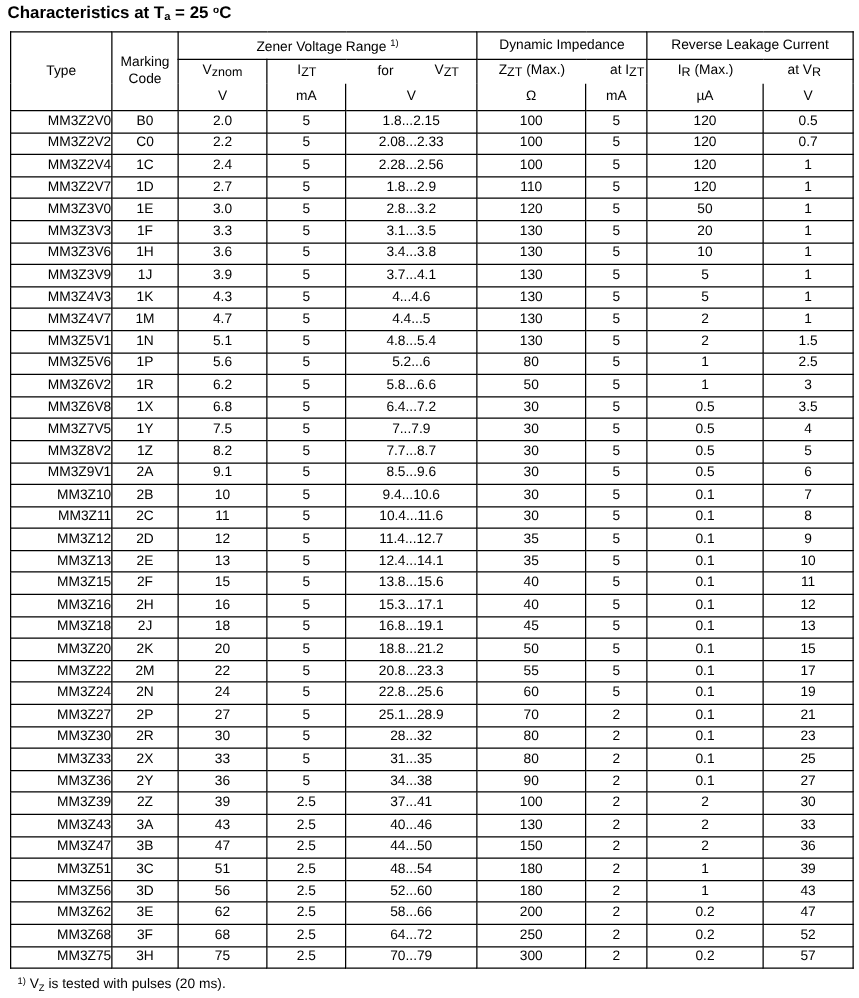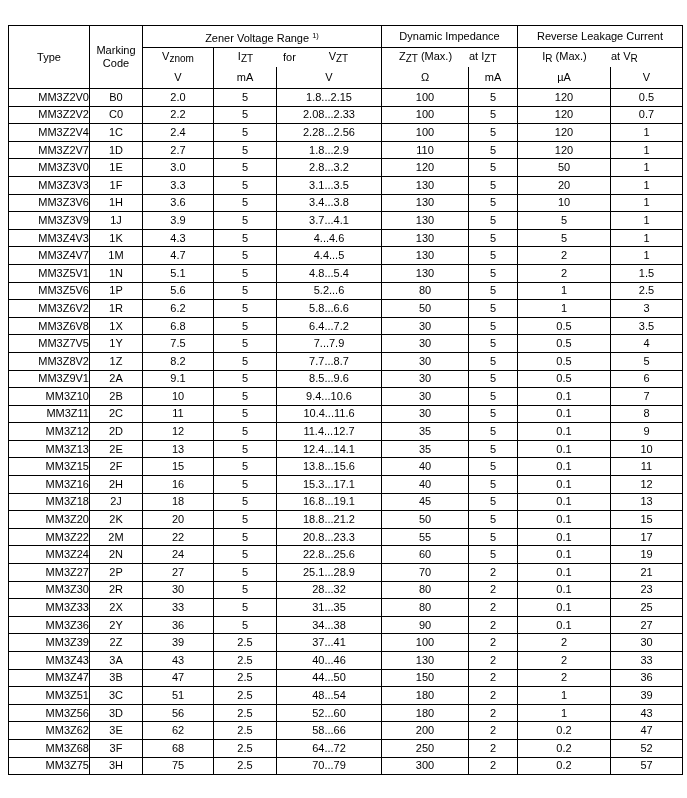--- a/index.html
+++ b/index.html
@@ -51,21 +51,21 @@
 
   tr.hrow1 th { height: 21px; }
   tr.hrow2 th { height: 19px; }
   tr.hrow3 th { height: 21px; }
   th.no-bot { border-bottom: none; }
   th.no-top { border-top: none; }
 
   sub.s { font-size: 10px; vertical-align: -2px; }
   sup.s { font-size: 7.5px; vertical-align: 3.5px; }
 
-  .split { display: flex; align-items: center; width: 100%; }
+  .split { display: flex; align-items: center; width: 100%; gap: 19px; }
   .w-izt  { width: 63px; text-align: center; }
   .for-word { margin-left: 6px; }
   .w-vzt  { flex: 1; text-align: center; }
   .w-zzt  { width: 87px; text-align: center; }
   .w-ir   { width: 93px; text-align: center; }
   .w-rest { flex: 1; text-align: left; }
 
   .footnote {
     position: absolute;
     left: 14px;
@@ -74,20 +74,21 @@
     white-space: nowrap;
   }
   .footnote sup { font-size: 7.5px; vertical-align: 3.5px; }
   .footnote sub { font-size: 7.5px; vertical-align: -2px; }
 </style>
 </head>
 <body>
 
 <div class="page">
 
+  <div class="title"><span>Characteristics at T</span><sub>a</sub><span> = 25 </span><sup>o</sup><span>C</span></div>
 
   <table class="chars">
     <colgroup>
       <col style="width:81px">
         <col style="width:53px">
         <col style="width:71px">
       <col style="width:63px">
         <col style="width:105px">
         <col style="width:87px">
       <col style="width:49px">
@@ -560,14 +561,15 @@
     <td>2.5</td>
     <td>70...79</td>
     <td>300</td>
     <td>2</td>
     <td>0.2</td>
     <td>57</td>
   </tr>
       </tbody>
   </table>
 
+  <div class="footnote"><sup>1)</sup><span> V</span><sub>Z</sub><span> is tested with pulses (20 ms).</span></div>
 
 </div>
 
 </body></html>

